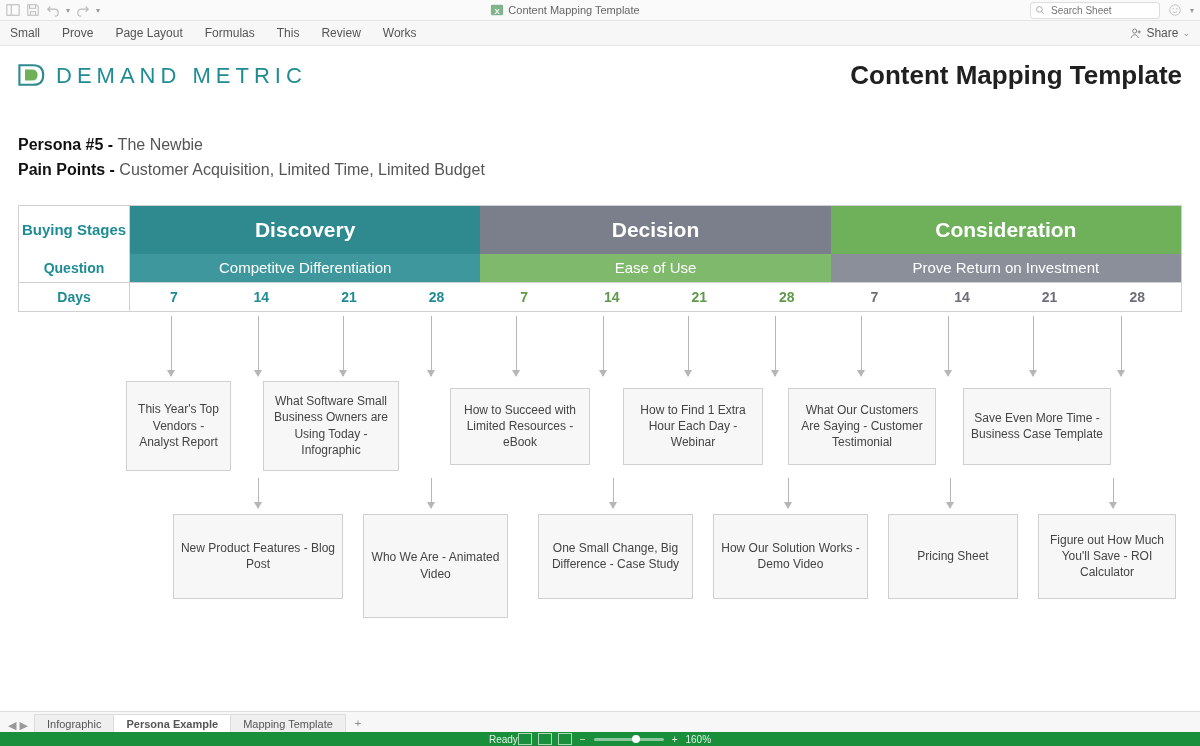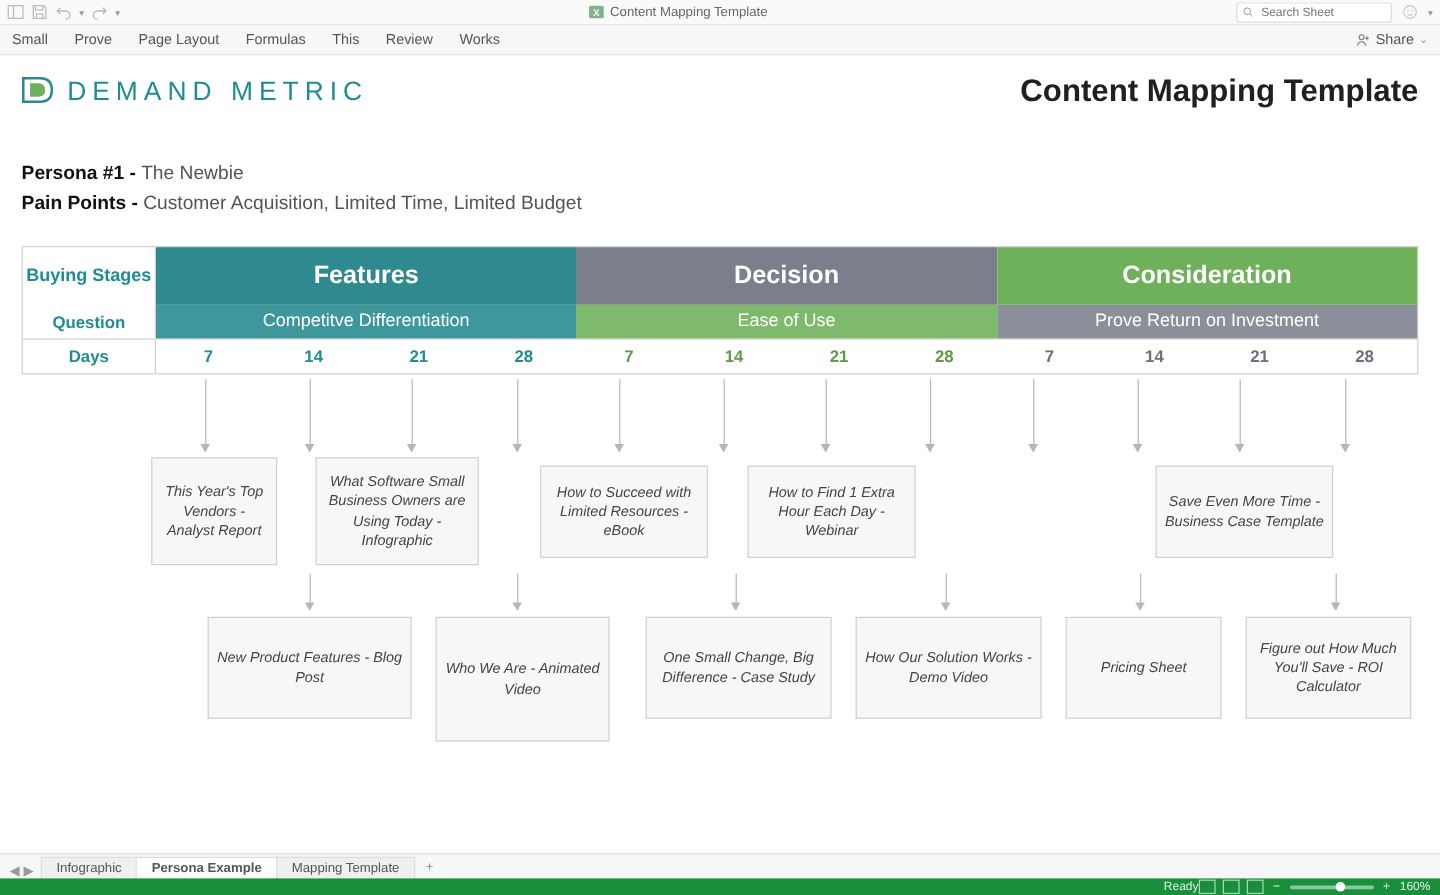--- a/index.html
+++ b/index.html
@@ -54,32 +54,32 @@
   .q-green{background:#7fba6c;}
   .q-grey{background:#8b8f9a;}
   .st-row.days{border-top:1px solid var(--box-border);}
   .st-row.days .label-cell{height:28px;font-size:14px;}
   .days-block{flex:1;display:flex;}
   .days-block span{flex:1;height:28px;display:flex;align-items:center;justify-content:center;font-weight:700;font-size:14px;}
   .d-teal{color:var(--teal-text);}
   .d-green{color:var(--green-text);}
   .d-grey{color:var(--grey-text);}
   
-  .flow{position:relative;height:310px;margin-top:4px;font-style:italic;}
+  .flow{position:relative;height:310px;margin-top:4px;}
   .content-box{position:absolute;border:1px solid var(--box-border);background:#f7f7f7;font-size:12px;color:#444;display:flex;align-items:center;justify-content:center;text-align:center;padding:6px;box-sizing:border-box;line-height:1.35;}
   .arrow{position:absolute;width:1px;background:var(--arrow);}
   .arrow:after{content:"";position:absolute;bottom:-1px;left:-4px;border-left:4.5px solid transparent;border-right:4.5px solid transparent;border-top:7px solid var(--arrow);}
   
   .sheet-tabs-bar{position:absolute;bottom:14px;left:0;right:0;height:20px;background:#f7f7f7;border-top:1px solid #ddd;display:flex;align-items:flex-end;font-size:11px;color:#555;padding-left:6px;}
   .nav-arrows{display:flex;gap:2px;padding:2px 6px 0 2px;color:#999;}
   .sheet-tab{padding:3px 12px;border:1px solid #ddd;border-bottom:none;background:#efefef;margin-right:-1px;position:relative;top:1px;}
   .sheet-tab.active{background:#fff;font-weight:600;}
   .add-sheet{padding:3px 10px;color:#888;}
   
-  .statusbar{position:absolute;bottom:0;left:0;right:0;height:14px;background:#1a8f3b;color:#dff3e4;font-size:10px;display:flex;align-items:center;justify-content:flex-end;padding:0 8px;}
+  .statusbar{position:absolute;bottom:0;left:0;right:0;height:14px;background:#1a8f3b;color:#dff3e4;font-size:10px;display:flex;align-items:center;justify-content:center;padding:0 8px;}
   .zoom-controls{display:flex;align-items:center;gap:8px;}
   .zoom-slider{width:70px;height:3px;background:rgba(255,255,255,.5);position:relative;border-radius:2px;}
   .zoom-slider::after{content:"";position:absolute;top:-3px;left:55%;width:8px;height:8px;border-radius:50%;background:#fff;}
   .view-icons{display:flex;gap:6px;opacity:.8;}
   .view-icons span{width:12px;height:10px;border:1px solid rgba(255,255,255,.8);}
 </style>
 </head>
 <body>
 
 <div class="titlebar">
@@ -153,28 +153,28 @@
       <svg class="logo-mark" viewBox="0 0 40 32">
           <path d="M2 2 h20 q14 0 14 14 t-14 14 h-20z" fill="none" stroke="#2e8a8f" stroke-width="3"></path>
           <path d="M10 8 h10 q8 0 8 8 t-8 8 h-10z" fill="#6fb05b"></path>
         </svg>
       <span class="logo-text">DEMAND METRIC</span>
     </div>
     <div class="page-title">Content Mapping Template</div>
   </div>
 
   <div class="persona-block">
-    <div><span class="lead">Persona #1 - </span><span class="sub">The Newbie</span></div>
+    <div><span class="lead">Persona #5 - </span><span class="sub">The Newbie</span></div>
     <div><span class="lead">Pain Points - </span><span class="sub">Customer Acquisition, Limited Time, Limited Budget</span></div>
   </div>
 
   <div class="stage-table">
     <div class="st-row">
       <div class="label-cell" style="height:48px;line-height:1.15;">Buying Stages</div>
-      <div class="stage-head head-teal">Features</div>
+      <div class="stage-head head-teal">Discovery</div>
       <div class="stage-head head-grey">Decision</div>
       <div class="stage-head head-green">Consideration</div>
     </div>
     <div class="st-row question">
       <div class="label-cell">Question</div>
       <div class="q-cell q-teal">Competitve Differentiation</div>
       <div class="q-cell q-green">Ease of Use</div>
       <div class="q-cell q-grey">Prove Return on Investment</div>
     </div>
     <div class="st-row days">
@@ -219,20 +219,21 @@
     <div class="arrow" style="left:413px;top:162px;height:30px;"></div>
     <div class="arrow" style="left:595px;top:162px;height:30px;"></div>
     <div class="arrow" style="left:770px;top:162px;height:30px;"></div>
     <div class="arrow" style="left:932px;top:162px;height:30px;"></div>
     <div class="arrow" style="left:1095px;top:162px;height:30px;"></div>
 
     <div class="content-box" style="left:108px;top:65px;width:105px;height:90px;">This Year's Top Vendors - Analyst Report</div>
     <div class="content-box" style="left:245px;top:65px;width:136px;height:90px;">What Software Small Business Owners are Using Today - Infographic</div>
     <div class="content-box" style="left:432px;top:72px;width:140px;height:77px;">How to Succeed with Limited Resources - eBook</div>
     <div class="content-box" style="left:605px;top:72px;width:140px;height:77px;">How to Find 1 Extra Hour Each Day - Webinar</div>
+    <div class="content-box" style="left:770px;top:72px;width:148px;height:77px;">What Our Customers Are Saying - Customer Testimonial</div>
     <div class="content-box" style="left:945px;top:72px;width:148px;height:77px;">Save Even More Time - Business Case Template</div>
 
     <div class="content-box" style="left:155px;top:198px;width:170px;height:85px;">New Product Features - Blog Post</div>
     <div class="content-box" style="left:345px;top:198px;width:145px;height:104px;">Who We Are - Animated Video</div>
     <div class="content-box" style="left:520px;top:198px;width:155px;height:85px;">One Small Change, Big Difference - Case Study</div>
     <div class="content-box" style="left:695px;top:198px;width:155px;height:85px;">How Our Solution Works - Demo Video</div>
     <div class="content-box" style="left:870px;top:198px;width:130px;height:85px;">Pricing Sheet</div>
     <div class="content-box" style="left:1020px;top:198px;width:138px;height:85px;">Figure out How Much You'll Save - ROI Calculator</div>
   </div>
 </div>

